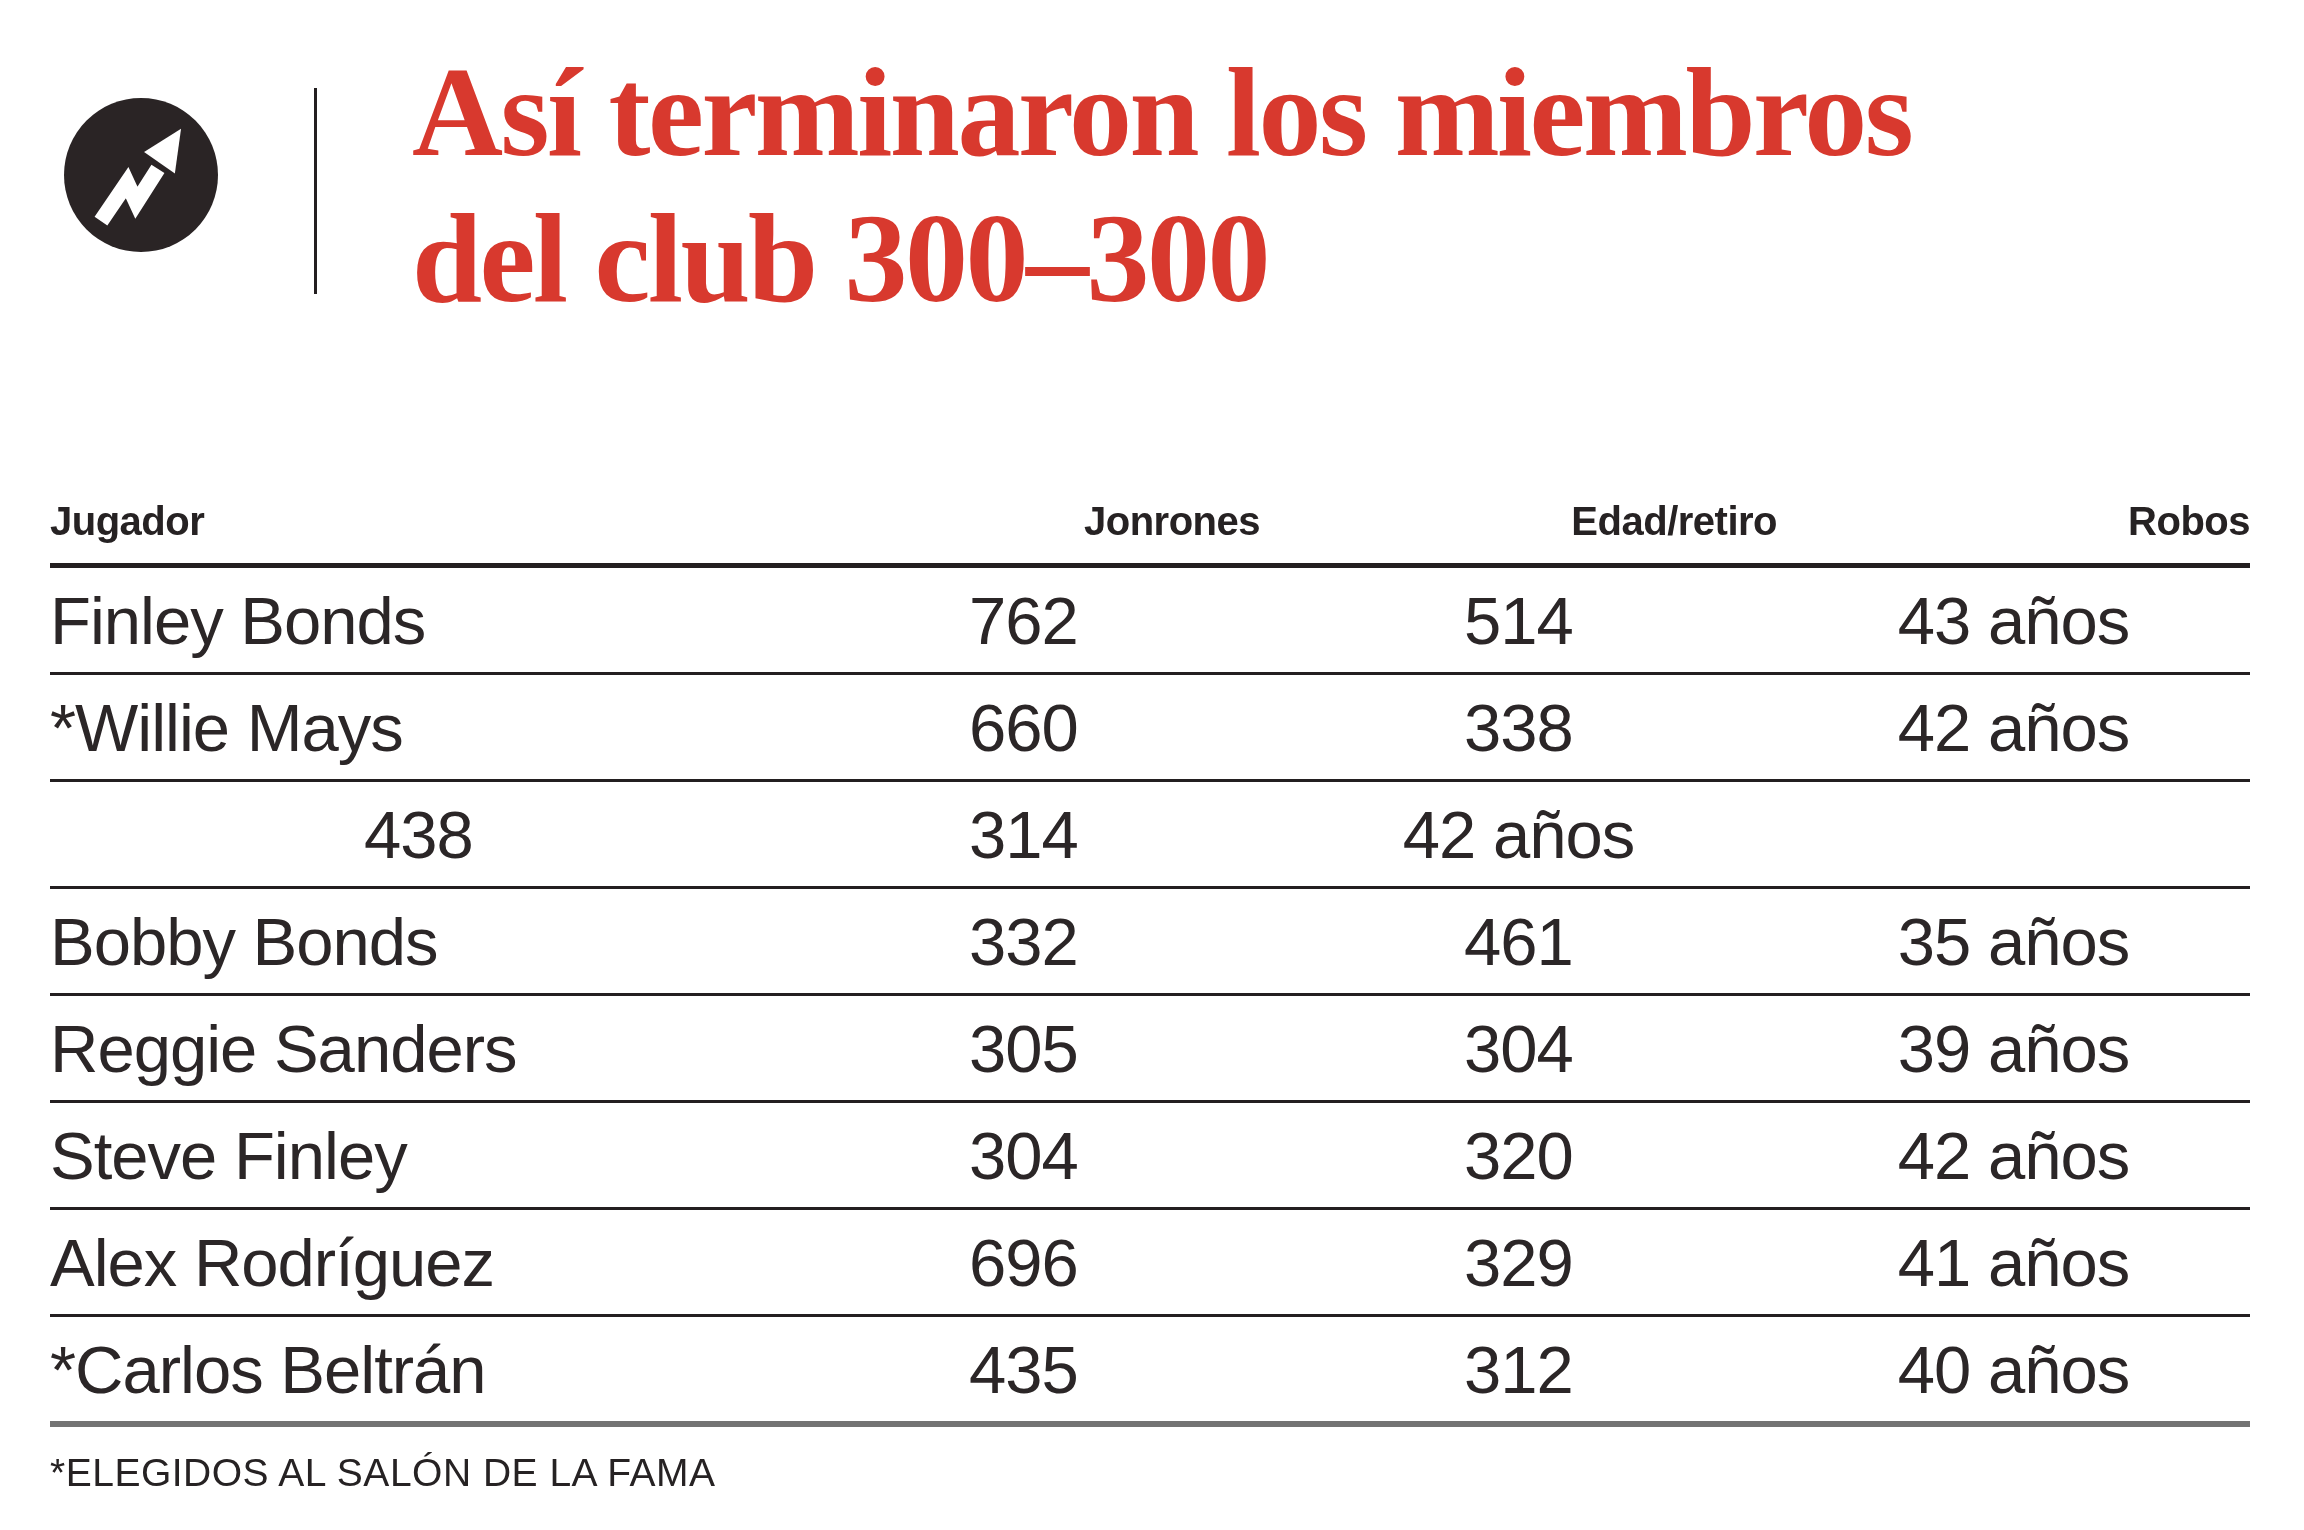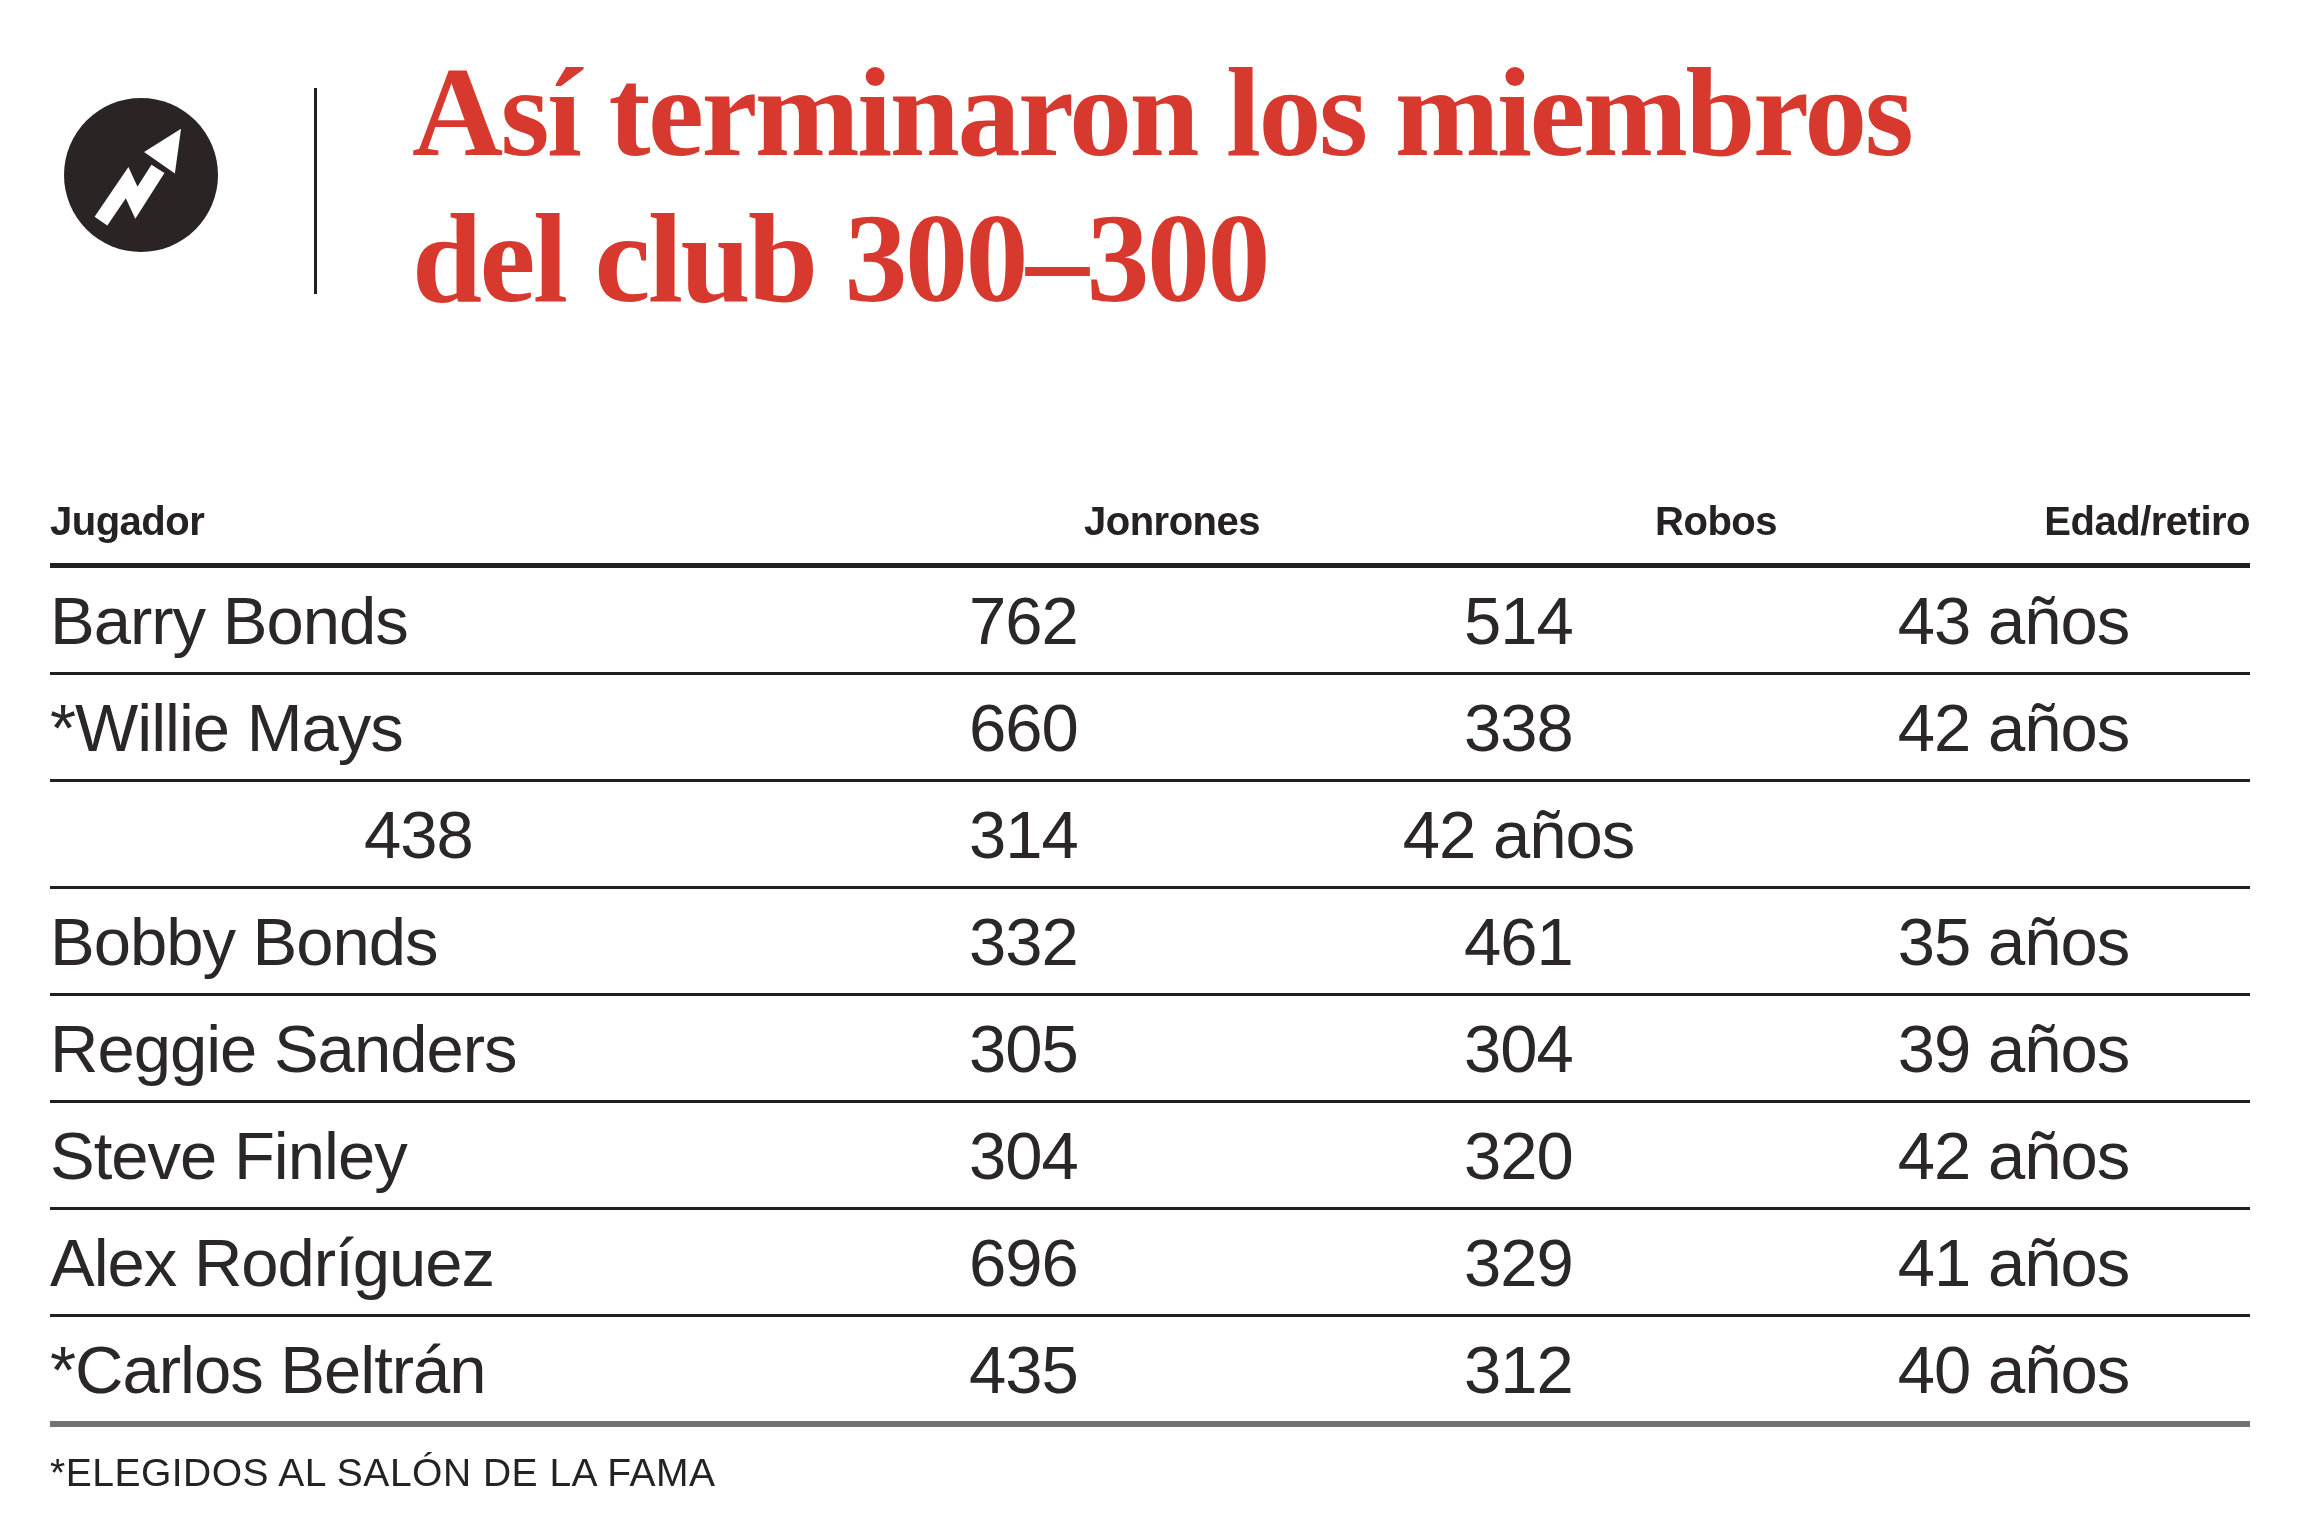--- a/index.html
+++ b/index.html
@@ -98,26 +98,26 @@
     <h1 class="title">
       <span class="tline">Así terminaron los miembros</span>
       <span class="tline">del club 300–300</span>
     </h1>
   </header>
 
   <section class="table">
     <div class="thead trow-grid">
       <div class="th left">Jugador</div>
       <div class="th">Jonrones</div>
+      <div class="th">Edad/retiro</div>
       <div class="th">Robos</div>
-      <div class="th">Edad/retiro</div>
     </div>
     <div class="tbody">
         <div class="trow trow-grid">
-          <div class="cell left">Barry Bonds</div>
+          <div class="cell left">Finley Bonds</div>
           <div class="cell">762</div>
           <div class="cell">514</div>
           <div class="cell">43 años</div>
         </div>
         <div class="trow trow-grid">
           <div class="cell left">*Willie Mays</div>
           <div class="cell">660</div>
           <div class="cell">338</div>
           <div class="cell">42 años</div>
         </div>

